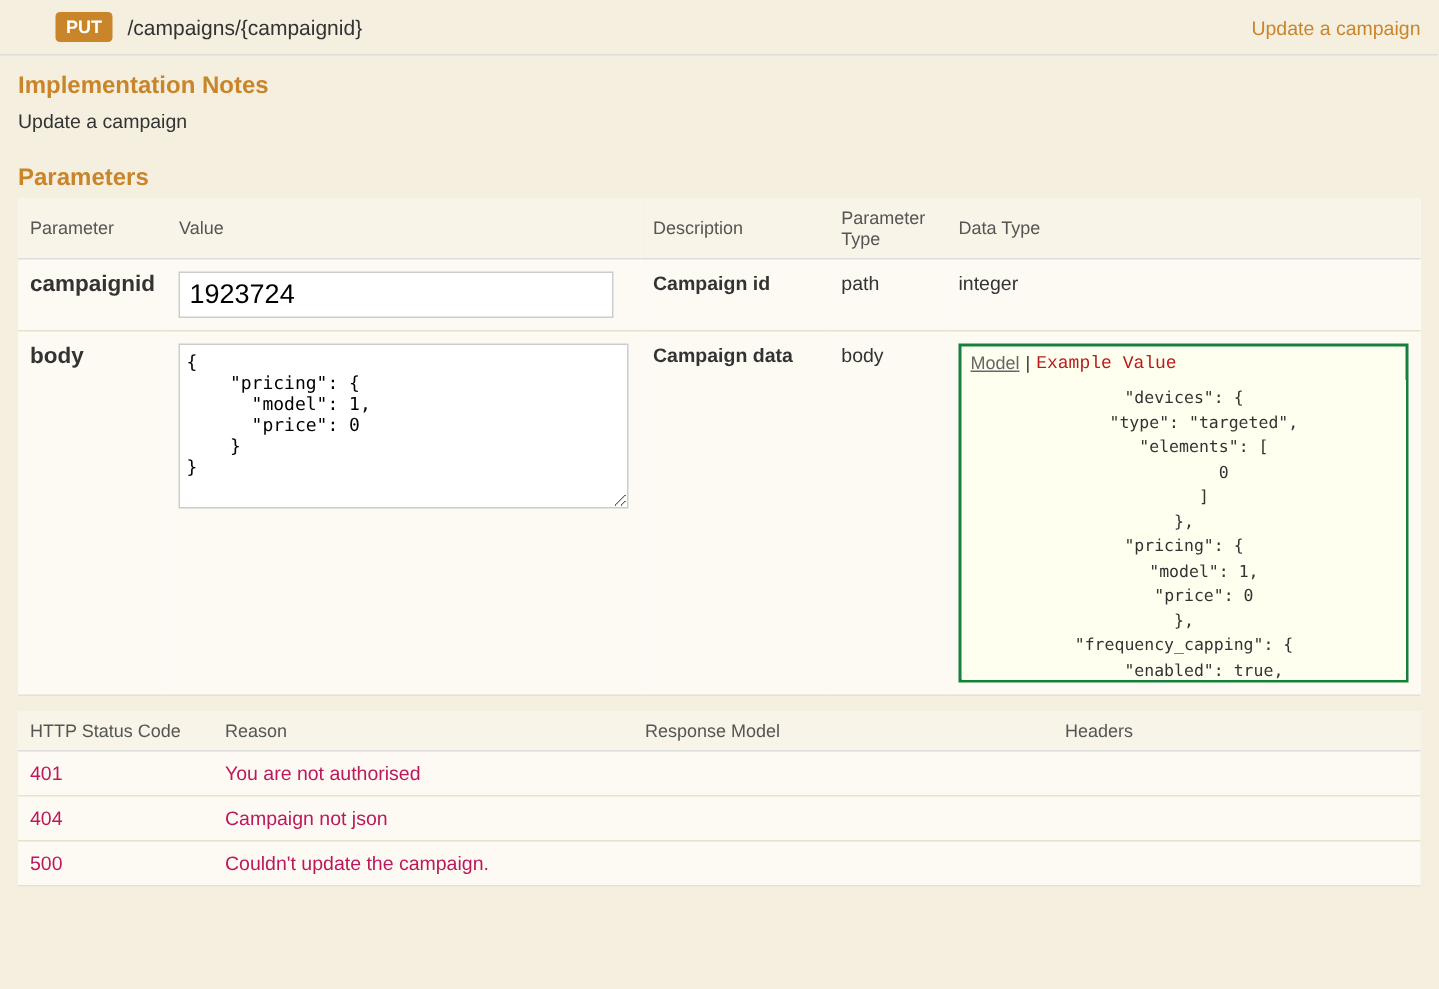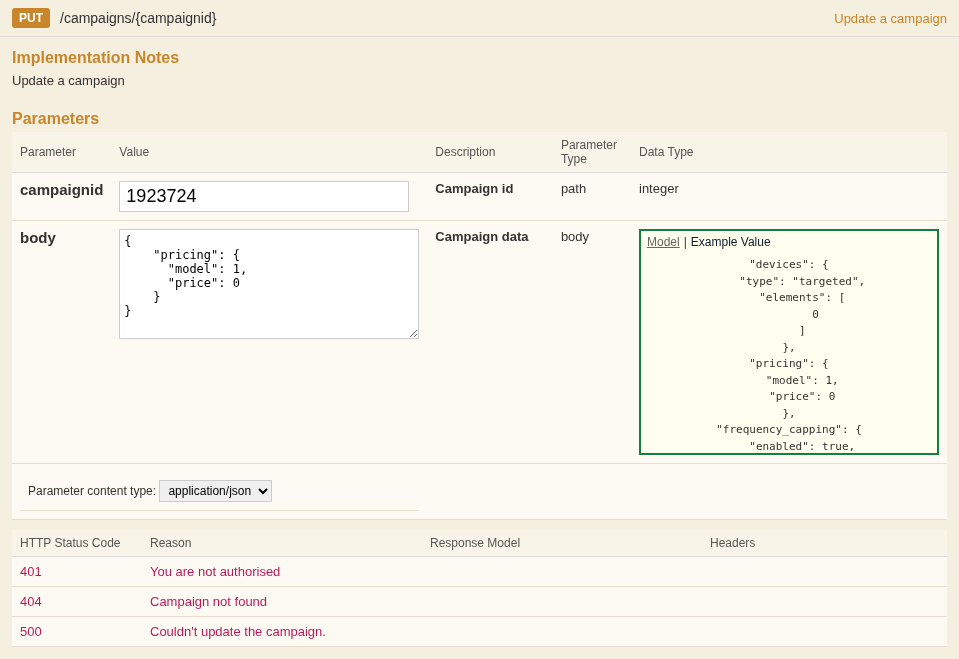--- a/index.html
+++ b/index.html
@@ -22,20 +22,21 @@
       align-items: center;
       background: #f5efe0;
       border-bottom: 1px solid #ddd;
       padding: 8px 12px;
       justify-content: space-between;
     }
     .header-left {
       display: flex;
       align-items: center;
       gap: 10px;
+      margin-left: 25px;
     }
     .put-badge {
       background: #c9852a;
       color: white;
       font-weight: bold;
       font-size: 12px;
       padding: 3px 7px;
       border-radius: 3px;
     }
     .endpoint-path {
@@ -137,22 +138,23 @@
       font-family: Arial, sans-serif;
       font-size: 12px;
       gap: 4px;
     }
     .model-link {
       color: #666;
       text-decoration: underline;
       cursor: pointer;
     }
     .example-value-active {
-      color: #0f172a;
+      color: #b91c1c;
       font-weight: normal;
+      font-family: Liberation Mono, monospace;
     }
     .example-value-content {
       background: #fffff0;
       padding: 4px 8px;
       font-family: monospace;
       font-size: 11px;
       height: 200px;
       overflow-y: scroll;
       white-space: pre;
       line-height: 1.5;
@@ -295,31 +297,20 @@
     "model": 1,
     "price": 0
 },
 "frequency_capping": {
     "enabled": true,</div>
                 </div>
               </div>
             </td>
           </tr>
 
-          <tr>
-            <td colspan="2">
-              <div class="content-type-row">
-                <span>Parameter content type:</span>
-                <select class="content-type-select">
-                  <option>application/json</option>
-                </select>
-              </div>
-            </td>
-            <td colspan="3"></td>
-          </tr>
         </tbody>
       </table>
     </div>
   </div>
 
   <div>
     <div class="response-section">
       <table class="response-table">
         <thead>
           <tr>
@@ -331,21 +322,21 @@
         </thead>
         <tbody>
           <tr>
             <td>401</td>
             <td>You are not authorised</td>
             <td></td>
             <td></td>
           </tr>
           <tr>
             <td>404</td>
-            <td>Campaign not found</td>
+            <td>Campaign not json</td>
             <td></td>
             <td></td>
           </tr>
           <tr>
             <td>500</td>
             <td>Couldn't update the campaign.</td>
             <td></td>
             <td></td>
           </tr>
         </tbody>

